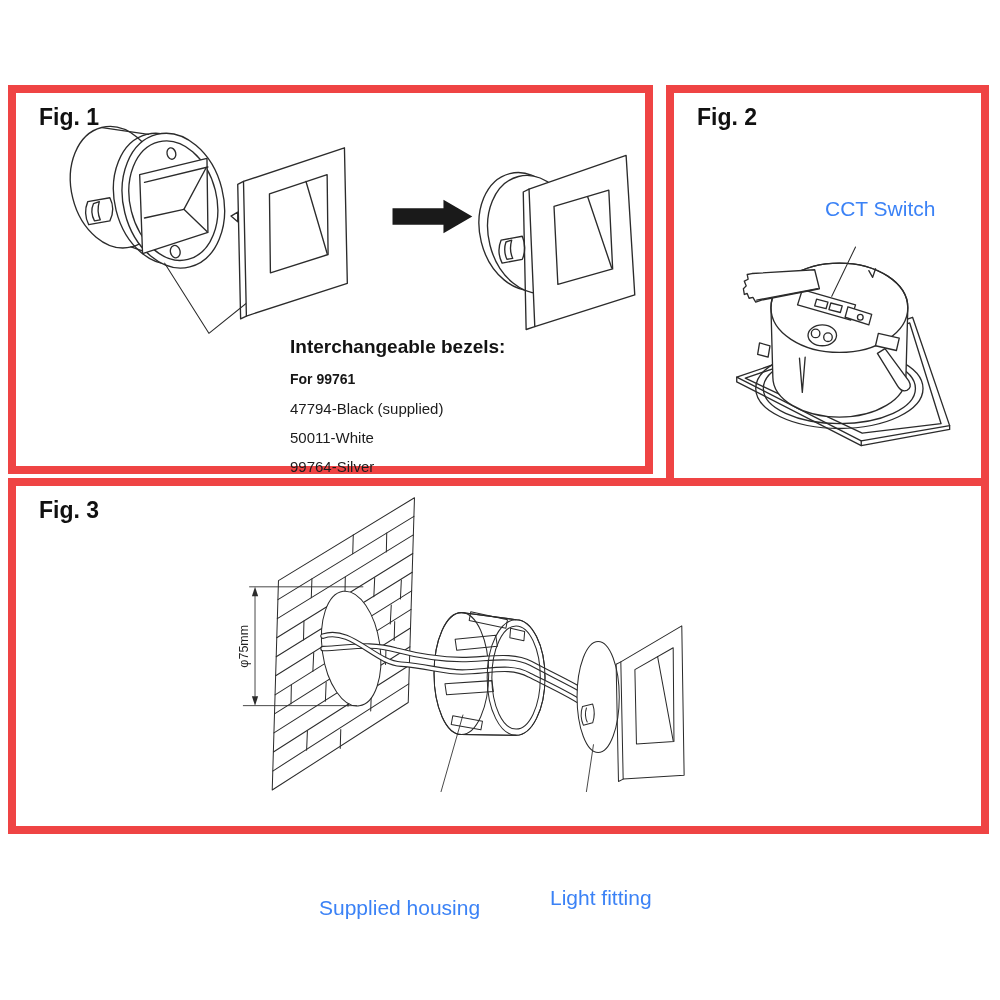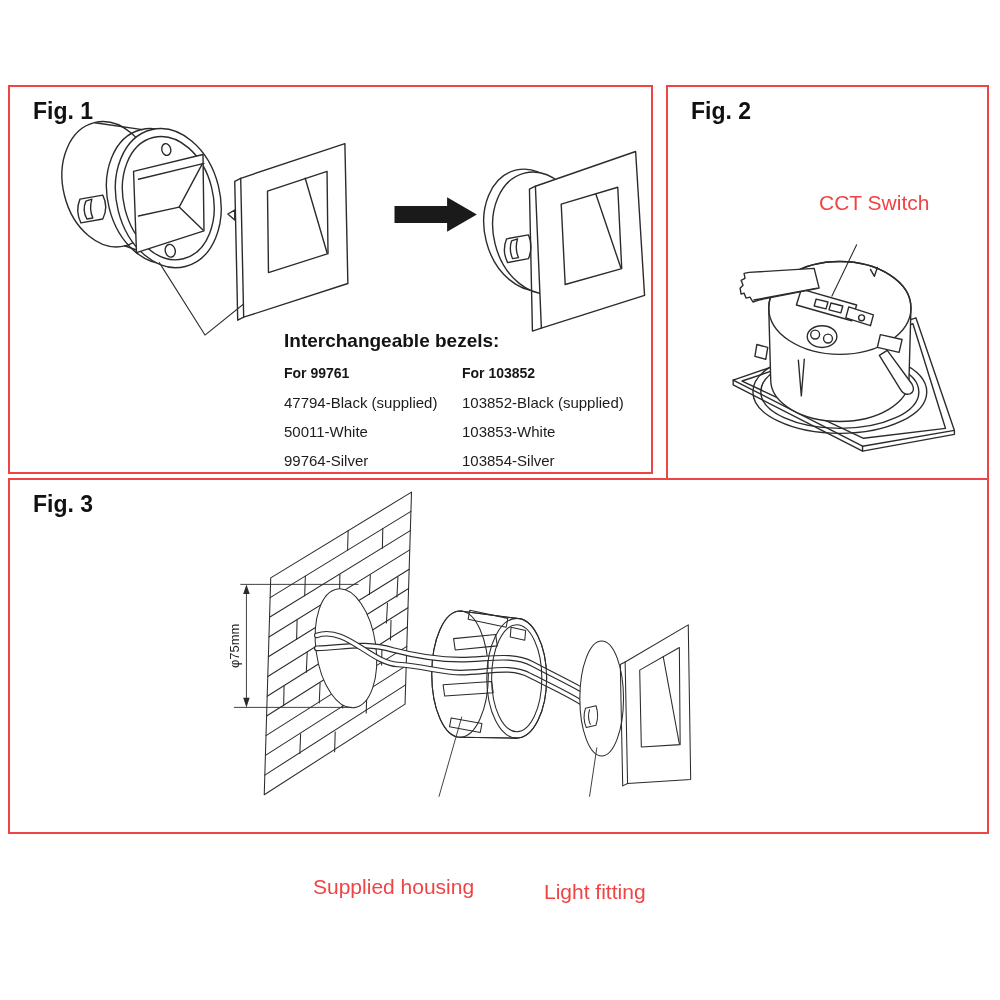--- a/index.html
+++ b/index.html
@@ -1,31 +1,31 @@
 <!DOCTYPE html>
 <html><head>
 <meta charset="utf-8">
 <style>
   html,body{margin:0;padding:0;background:#ffffff;}
   body{width:1000px;height:1000px;position:relative;overflow:hidden;
        font-family:"Liberation Sans","DejaVu Sans",sans-serif;color:#161616;}
-  .panel{position:absolute;border:2px solid #ef4444;background:#fff;box-sizing:border-box;}
+  .panel{position:absolute;border:8px solid #ef4444;background:#fff;box-sizing:border-box;}
   #panel-fig1{left:8px;top:85px;width:645px;height:389px;}
   #panel-fig2{left:666px;top:85px;width:323px;height:436px;}
   #panel-fig3{left:8px;top:478px;width:981px;height:356px;}
   .panel svg{position:absolute;left:0;top:0;width:100%;height:100%;}
   .fig-title{position:absolute;left:23px;top:11px;font-size:23px;font-weight:700;color:#111;z-index:3;}
   #bezel-info{position:absolute;left:274px;top:243px;z-index:3;}
   .bezel-heading{font-size:19px;font-weight:600;margin:0 0 7px 0;color:#131313;}
   .bezel-grid{display:grid;grid-template-columns:178px auto;}
   .bezel-col .model{font-size:14px;font-weight:700;line-height:29px;white-space:nowrap;}
   .bezel-col .opt{font-size:15px;font-weight:400;line-height:29px;white-space:nowrap;color:#1c1c1c;}
-  .callout-label{position:absolute;font-size:21px;color:#ef4444;white-space:nowrap;z-index:3;}
+  .callout-label{position:absolute;font-size:21px;color:#3b82f6;white-space:nowrap;z-index:3;}
   #cct-label{left:151px;top:104px;}
-  #housing-label{left:303px;top:395px;}
+  #housing-label{left:303px;top:410px;}
   #fitting-label{left:534px;top:400px;}
 </style>
 </head>
 <body>
 
 <div class="panel" id="panel-fig1">
   <div class="fig-title">Fig. 1</div>
 
   <svg viewBox="0 0 645 388" aria-hidden="true">
     <g stroke="#2b2b2b" fill="none" stroke-width="1.4" stroke-linejoin="round" stroke-linecap="round">
@@ -73,26 +73,20 @@
   </svg>
 
   <div id="bezel-info">
     <p class="bezel-heading">Interchangeable bezels:</p>
     <div class="bezel-grid">
       <div class="bezel-col">
         <div class="model">For 99761</div>
         <div class="opt">47794-Black (supplied)</div>
         <div class="opt">50011-White</div>
         <div class="opt">99764-Silver</div>
-      </div>
-      <div class="bezel-col">
-        <div class="model">For 103852</div>
-        <div class="opt">103852-Black (supplied)</div>
-        <div class="opt">103853-White</div>
-        <div class="opt">103854-Silver</div>
       </div>
     </div>
   </div>
 </div>
 
 <div class="panel" id="panel-fig2">
   <div class="fig-title">Fig. 2</div>
   <div class="callout-label" id="cct-label">CCT Switch</div>
 
   <svg viewBox="0 0 323 388" aria-hidden="true">

